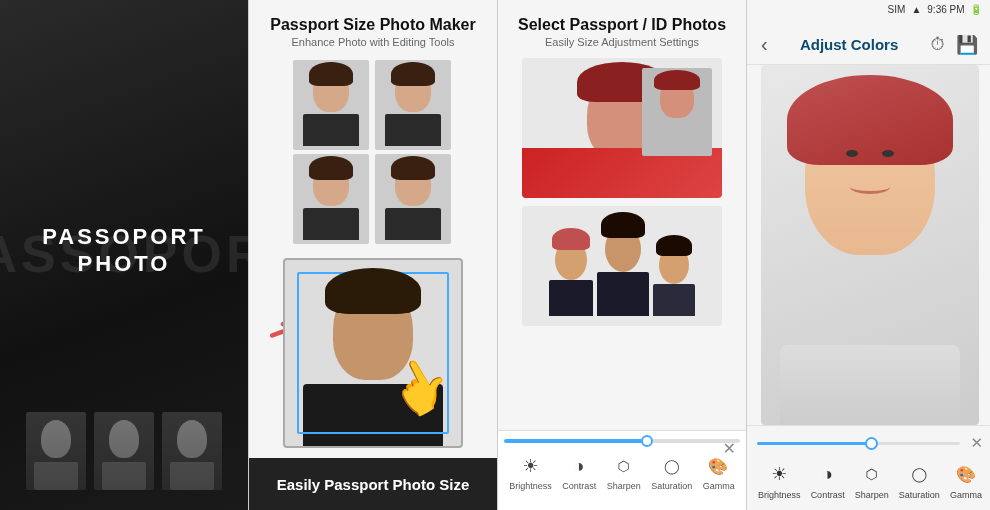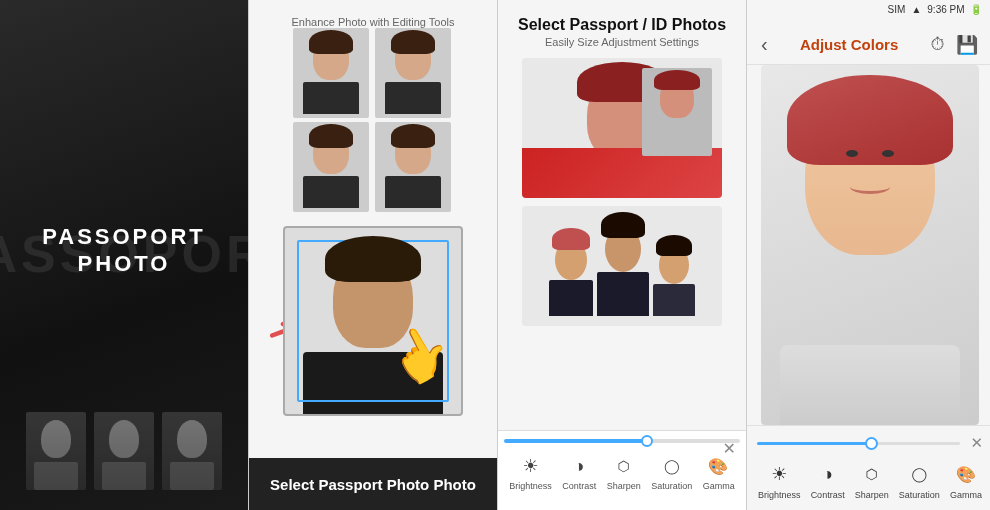--- a/index.html
+++ b/index.html
@@ -104,20 +104,21 @@
       font-size: 16px;
       font-weight: 700;
       color: #111;
       text-align: center;
       margin-bottom: 2px;
     }
     .panel-2-subtitle {
       font-size: 11px;
       color: #666;
       text-align: center;
+      margin-bottom: 12px;
     }
     .grid-photos {
       display: grid;
       grid-template-columns: 1fr 1fr;
       gap: 4px;
       width: 160px;
       margin-bottom: 6px;
     }
     .grid-photo {
       width: 76px;
@@ -430,21 +431,21 @@
       border-bottom: 1px solid #e0e0e0;
     }
     .p4-back {
       font-size: 20px;
       color: #555;
       font-weight: 300;
     }
     .p4-title {
       font-size: 15px;
       font-weight: 600;
-      color: #c2410c;
+      color: #0c4a6e;
     }
     .p4-header-actions {
       display: flex;
       gap: 12px;
       align-items: center;
     }
     .p4-header-icon {
       font-size: 18px;
       color: #555;
     }
@@ -618,20 +619,21 @@
     <div class="passport-thumb">
       <div class="face-oval"></div>
       <div class="body-rect"></div>
     </div>
   </div>
 </div>
 
 <div class="panel-divider"></div>
 
 <div class="panel-2">
+  <div class="panel-2-title">Passport Size Photo Maker</div>
   <div class="panel-2-subtitle">Enhance Photo with Editing Tools</div>
 
   <div class="grid-photos">
     <div class="grid-photo">
       <div class="face-area">
           <div class="hair"></div>
         </div>
       <div class="body-p"></div>
     </div>
     <div class="grid-photo">
@@ -659,21 +661,21 @@
   <div class="big-photo-frame">
     <div class="scan-overlay"></div>
     <div class="big-face">
       <div class="big-hair"></div>
     </div>
     <div class="big-body"></div>
     <div class="hand-pointer">👆</div>
   </div>
 
   <div class="panel-2-footer">
-    <span class="panel-2-footer-text">Select Passport Photo Photo</span>
+    <span class="panel-2-footer-text">Easily Passport Photo Size</span>
   </div>
 </div>
 
 <div class="panel-divider"></div>
 
 <div class="panel-3">
   <div class="panel-3-title">Select Passport / ID Photos</div>
   <div class="panel-3-subtitle">Easily Size Adjustment Settings</div>
 
   <div class="id-photo-top">

